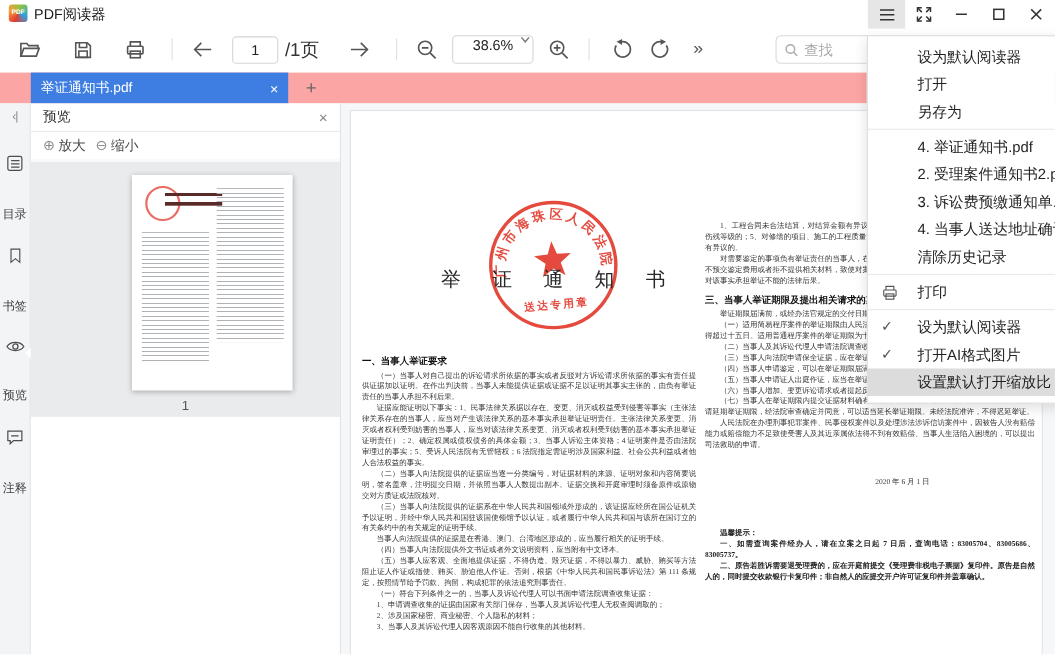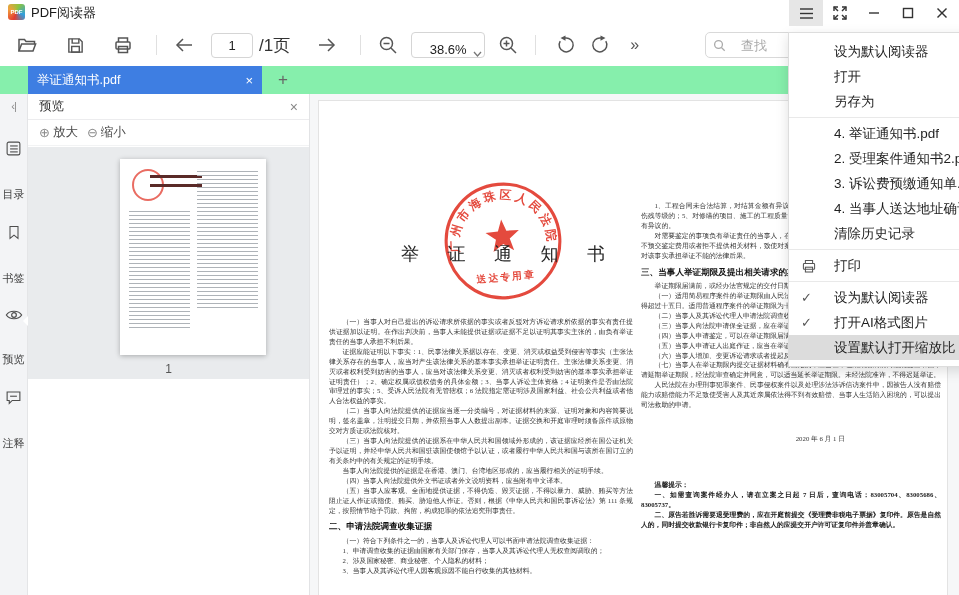--- a/index.html
+++ b/index.html
@@ -20,29 +20,29 @@
   
   .toolbar { position:absolute; left:0; top:24px; width:959px; height:42px; background:#fff;
     display:flex; align-items:center; }
   .tb-icon { width:22px; height:22px; display:flex; align-items:center; justify-content:center; flex:none; }
   .tb-icon svg { stroke:#555; stroke-width:1.5; fill:none; }
   .tb-sep { width:1px; height:20px; background:#e0e0e0; flex:none; }
   .page-box { width:42px; height:25px; border:1px solid #d5d5d5; border-radius:4px; text-align:center;
     font-size:13px; color:#222; flex:none; background:#fff; }
   .page-total { font-size:17px; color:#333; flex:none; }
   .zoom-box { width:74px; height:26px; border:1px solid #d5d5d5; border-radius:4px; display:flex;
-    align-items:flex-end; justify-content:center; gap:6px; font-size:13px; color:#222; flex:none; background:#fff;padding-left:15px; }
+    align-items:flex-start; justify-content:center; gap:6px; font-size:13px; color:#222; flex:none; background:#fff;padding-left:15px; }
   .more { font-size:16px; color:#555; flex:none; }
   .search-box { width:134px; height:26px; border:1px solid #d9d9d9; border-radius:5px; display:flex;
-    align-items:center; padding:0 7px; gap:15px; flex:none; background:#fff; }
+    align-items:center; padding:0 7px; gap:5px; flex:none; background:#fff; }
   .search-box input { border:none; outline:none; width:90px; font-size:13px; color:#333; background:transparent; }
   .search-box input::placeholder { color:#aaa; }
 
   
-  .tabbar { position:absolute; left:0; top:66px; width:959px; height:28px; background:#86efac; }
+  .tabbar { position:absolute; left:0; top:66px; width:959px; height:28px; background:#fca5a5; }
   .tab { position:absolute; left:28px; top:0; width:234px; height:28px; background:#3e7ee2; color:#fff;
     display:flex; align-items:center; padding:0 9px; font-size:12.5px; }
   .tab-label { flex:1; overflow:hidden; white-space:nowrap; }
   .tab-close { color:#fff; font-size:13px; }
   .newtab { position:absolute; left:272px; top:3px; width:22px; height:22px; color:#666; font-size:17px;
     display:flex; align-items:center; justify-content:center; }
 
   
   .sidebar { position:absolute; left:0; top:94px; width:28px; bottom:0; background:#f3f4f6;
     border-right:1px solid #e4e5e7; z-index:5; }
@@ -302,28 +302,28 @@
       <text font-size="11.5" fill="#e23b2e" letter-spacing="3" font-weight="bold">
         <textPath href="#stampArc" startOffset="50%" text-anchor="middle">广州市海珠区人民法院</textPath>
       </text>
       <text x="60" y="98" font-size="9.5" fill="#e23b2e" letter-spacing="2" text-anchor="middle" font-weight="bold">送达专用章</text>
     </svg>
     <div class="doc-title">
       <div class="dt2">举 证 通 知 书</div>
     </div>
     <div class="col col-left">
 
+    <div class="doc-par t-h">一、当事人举证要求</div>
         <div class="doc-par t-p">（一）当事人对自己提出的诉讼请求所依据的事实或者反驳对方诉讼请求所依据的事实有责任提供证据加以证明。在作出判决前，当事人未能提供证据或证据不足以证明其事实主张的，由负有举证责任的当事人承担不利后果。</div>
         <div class="doc-par t-p">证据应能证明以下事实：1、民事法律关系据以存在、变更、消灭或权益受到侵害等事实（主张法律关系存在的当事人，应当对产生该法律关系的基本事实承担举证证明责任。主张法律关系变更、消灭或者权利受到妨害的当事人，应当对该法律关系变更、消灭或者权利受到妨害的基本事实承担举证证明责任）；2、确定权属或债权债务的具体金额；3、当事人诉讼主体资格；4 证明案件是否由法院审理过的事实；5、受诉人民法院有无管辖权；6 法院指定需证明涉及国家利益、社会公共利益或者他人合法权益的事实。</div>
         <div class="doc-par t-p">（二）当事人向法院提供的证据应当逐一分类编号，对证据材料的来源、证明对象和内容简要说明，签名盖章，注明提交日期，并依照当事人人数提出副本。证据交换和开庭审理时须备原件或原物交对方质证或法院核对。</div>
         <div class="doc-par t-p">（三）当事人向法院提供的证据系在中华人民共和国领域外形成的，该证据应经所在国公证机关予以证明，并经中华人民共和国驻该国使领馆予以认证，或者履行中华人民共和国与该所在国订立的有关条约中的有关规定的证明手续。</div>
         <div class="doc-par t-p">当事人向法院提供的证据是在香港、澳门、台湾地区形成的，应当履行相关的证明手续。</div>
         <div class="doc-par t-p">（四）当事人向法院提供外文书证或者外文说明资料，应当附有中文译本。</div>
         <div class="doc-par t-p">（五）当事人应客观、全面地提供证据，不得伪造、毁灭证据，不得以暴力、威胁、贿买等方法阻止证人作证或指使、贿买、胁迫他人作证。否则，根据《中华人民共和国民事诉讼法》第 111 条规定，按照情节给予罚款、拘留，构成犯罪的依法追究刑事责任。</div>
-        <div class="doc-par t-h">二、申请法院调查收集证据</div>
         <div class="doc-par t-p">（一）符合下列条件之一的，当事人及诉讼代理人可以书面申请法院调查收集证据：</div>
         <div class="doc-par t-p">1、申请调查收集的证据由国家有关部门保存，当事人及其诉讼代理人无权查阅调取的；</div>
         <div class="doc-par t-p">2、涉及国家秘密、商业秘密、个人隐私的材料；</div>
         <div class="doc-par t-p">3、当事人及其诉讼代理人因客观原因不能自行收集的其他材料。</div>
       </div>
     <div class="col col-right">
 
     <div class="doc-par t-p">1、工程合同未合法结算，对结算金额有异议的；2、对财产损失需要评估的；3、主张人身损害伤残等级的；5、对修缮的项目、施工的工程质量等有异议的；6、买卖合同中对书证上的签名或印章有异议的。</div>
         <div class="doc-par t-p">对需要鉴定的事项负有举证责任的当事人，在法院指定的期限内无正当理由不提出鉴定申请或者不预交鉴定费用或者拒不提供相关材料，致使对案件争议的事实无法通过鉴定结论予以认定的，应当对该事实承担举证不能的法律后果。</div>
         <div class="doc-par t-h">三、当事人举证期限及提出相关请求的期限</div>

